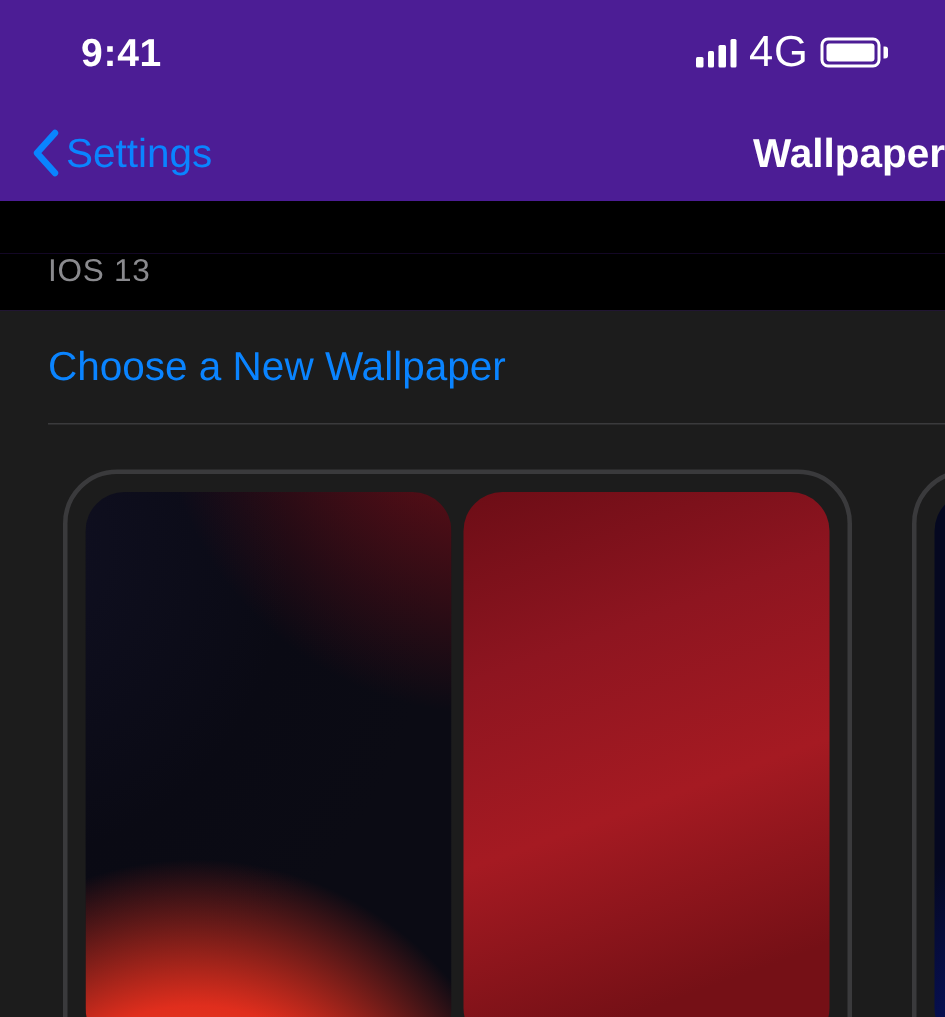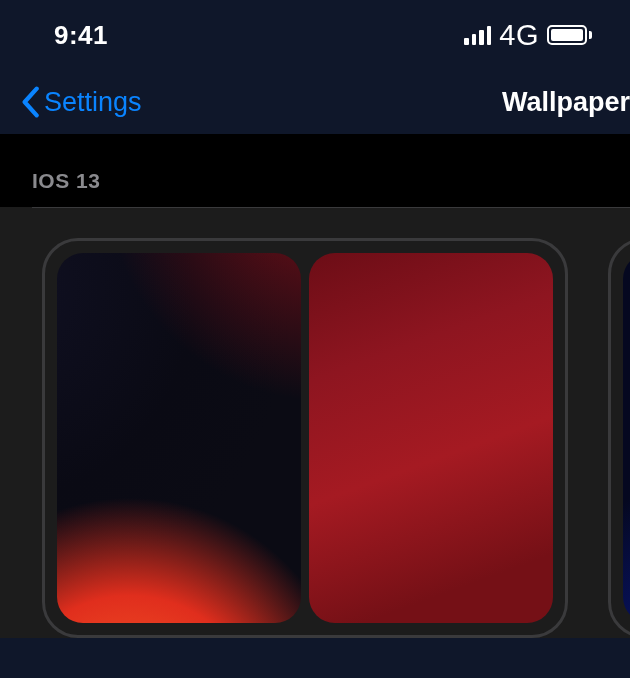--- a/index.html
+++ b/index.html
@@ -1,17 +1,17 @@
 <!DOCTYPE html>
 <html><head>
   <meta charset="utf-8">
   <style>
     * { margin:0; padding:0; box-sizing:border-box; font-family:-apple-system,BlinkMacSystemFont,"SF Pro Text","Helvetica Neue",Arial,sans-serif; -webkit-font-smoothing:antialiased; }
     html,body { width:630px; height:678px; background:#000; color:#fff; overflow:hidden; }
-    .screen { width:630px; height:678px; background:#0f172a; position:relative; }
+    .screen { width:630px; height:678px; background:#4c1d95; position:relative; }
 
     
     .status-bar { height:70px; display:flex; align-items:center; justify-content:space-between; padding:0 38px 0 54px; font-weight:600; font-size:26px; letter-spacing:0.5px; }
     .status-right { display:flex; align-items:center; gap:8px; }
     .signal { display:flex; align-items:flex-end; gap:3px; height:20px; }
     .signal span { display:block; width:4.5px; background:#fff; border-radius:1px; }
     .signal span:nth-child(1){height:7px;} .signal span:nth-child(2){height:11px;} .signal span:nth-child(3){height:15px;} .signal span:nth-child(4){height:19px;}
     .network-label { font-size:29px; font-weight:500; }
     .battery { display:flex; align-items:center; }
     .battery-body { width:40px; height:20px; border:2px solid #fff; border-radius:5px; position:relative; padding:2px; }
@@ -19,21 +19,21 @@
     .battery-tip { width:3px; height:8px; background:#fff; border-radius:0 2px 2px 0; margin-left:2px; }
 
     
     .nav { position:relative; height:64px; display:flex; align-items:center; padding:0 20px; }
     .back { display:flex; align-items:center; gap:4px; color:#0a84ff; font-size:27px; font-weight:400; cursor:pointer; }
     .back svg { width:20px; height:32px; }
     .nav-title { position:absolute; left:0; right:0; text-align:right; font-size:27px; font-weight:600; color:#fff; pointer-events:none; }
 
     
     .section-gap { height:35px; background:#000; }
-    .section-header { padding:0 32px 14px 32px; color:#8a8a8e; font-size:21px; letter-spacing:0.5px; font-weight:700; background:#000; }
+    .section-header { padding:0 32px 14px 32px; color:#8a8a8e; font-size:21px; letter-spacing:0.5px; font-weight:400; background:#000; }
 
     
     .list { background:#1c1c1c; }
     .row { padding:22px 32px; }
     .row-link { color:#0a84ff; font-size:27px; font-weight:400; cursor:pointer; }
     .hr { height:1px; background:#3a3a3c; margin-left:32px; margin-right:0; }
 
     
     .carousel { padding:30px 0 0 42px; display:flex; gap:40px; overflow:hidden; }
     .preview-card { flex:0 0 526px; border:3px solid #3a3a3c; border-radius:36px; padding:12px; background:#1c1c1c; display:flex; gap:8px; height:400px; }
@@ -85,20 +85,23 @@
         </svg>
       <span>Settings</span>
     </div>
     <div class="nav-title">Wallpaper</div>
   </div>
 
   <div class="section-gap"></div>
   <div class="section-header">IOS 13</div>
 
   <div class="list">
+    <div class="row">
+      <div class="row-link">Choose a New Wallpaper</div>
+    </div>
     <div class="hr"></div>
 
     <div class="carousel">
 
       <div class="preview-card">
         <div class="preview-half wp-red-left"></div>
         <div class="preview-half wp-red-right"></div>
       </div>
 
       <div class="preview-card peek">

